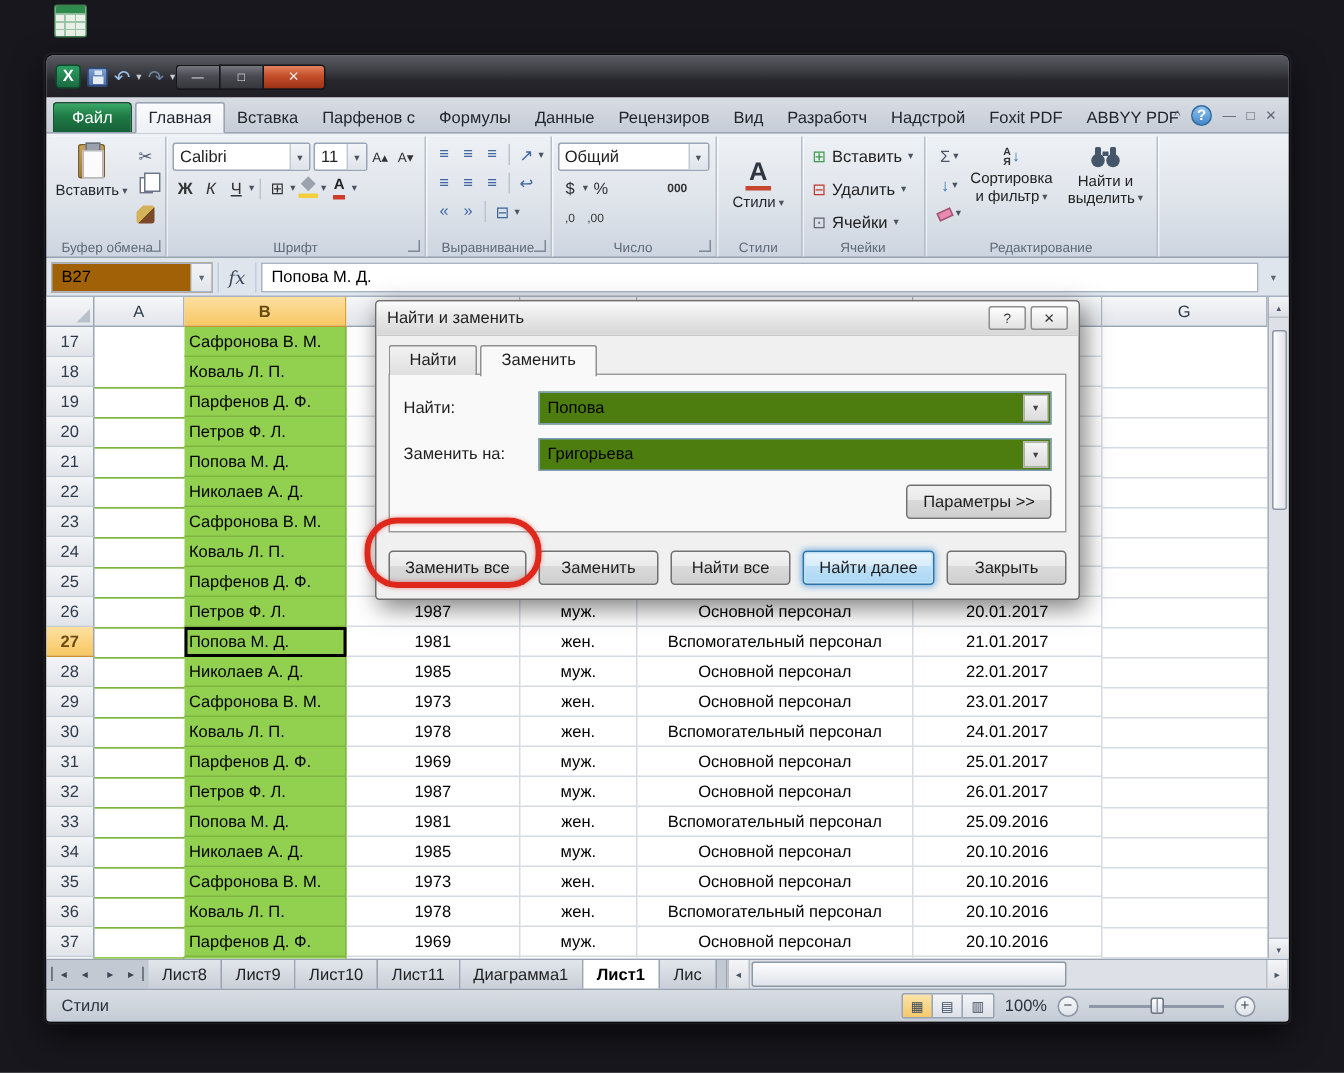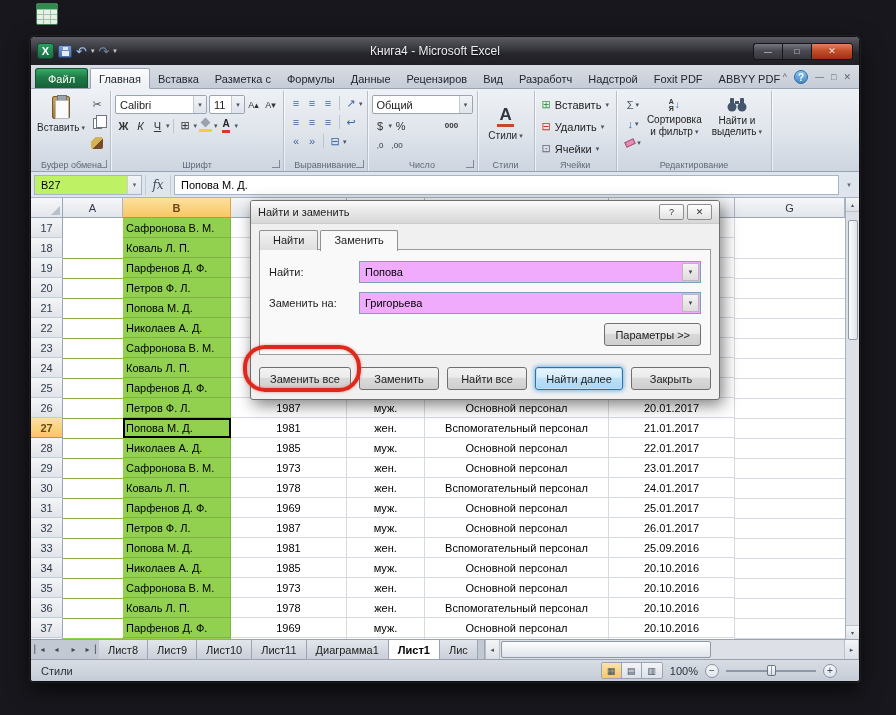--- a/index.html
+++ b/index.html
@@ -100,21 +100,21 @@
   .ed-big { display:flex; flex-direction:column; align-items:center; padding:3px 5px 0; font-size:10px; color:#222; line-height:1.15; }
   .ed-l1,.ed-l2 { display:flex; align-items:center; gap:2px; white-space:nowrap; }
   .sort-ico { display:flex; align-items:center; gap:1px; height:18px; }
   .az { display:flex; flex-direction:column; font-size:7px; font-weight:bold; color:#333; line-height:1; }
   .sort-arrow { color:#2e6bc0; font-size:10px; }
   .fillarrow { color:#2e6bc0; font-size:11px; }
   .eraser-ico { width:10px; height:6px; background:#e88bb0; border:1px solid #a05575; transform:rotate(-25deg); }
 
   
   .fbar { flex:0 0 26px; background:#dfe5ec; border-bottom:1px solid #a8b2c0; display:flex; align-items:center; padding:2px 3px; gap:3px; }
-  .namebox { width:108px; height:20px; background:#bef264; border:1px solid #aab4c2; display:flex; align-items:center;
+  .namebox { width:108px; height:20px; background:#a16207; border:1px solid #aab4c2; display:flex; align-items:center;
     font-size:11px; color:#000; padding-left:6px; }
   .nb-arrow { margin-left:auto; width:14px; height:100%; display:flex; align-items:center; justify-content:center;
     font-size:7px; color:#5a6878; border-left:1px solid #c9d1dc; background:linear-gradient(#f2f4f7,#e2e6ec); }
   .fx { width:26px; height:20px; display:flex; align-items:center; justify-content:center; font-style:italic;
     font-family:"DejaVu Serif", serif; font-size:12px; color:#3a4a5a; border-left:1px solid #c2ccd8; border-right:1px solid #c2ccd8; }
   .fcontent { flex:1; height:20px; background:#fff; border:1px solid #aab4c2; display:flex; align-items:center;
     font-size:11px; color:#000; padding-left:6px; }
   .fbar-caret { width:14px; text-align:center; font-size:7px; color:#5a6878; }
 
   
@@ -185,21 +185,21 @@
   .dtb { width:25px; height:16px; display:flex; align-items:center; justify-content:center; font-size:9px; color:#333;
     background:linear-gradient(#fefefe,#e2e2e2); border:1px solid #8e8e8e; border-radius:2px; }
   .dbody { padding:6px 8px 9px; }
   .dtabs { display:flex; position:relative; z-index:2; }
   .dtab { padding:3px 13px 4px; background:linear-gradient(#f2f2f2,#dfdfdf); border:1px solid #909090; border-bottom:none;
     border-radius:2px 2px 0 0; margin-right:2px; color:#1e1e1e; }
   .dtab.active { background:#f9f9f9; margin-bottom:-1px; padding-bottom:5px; }
   .dframe { border:1px solid #9b9b9b; background:#f9f9f9; padding:11px 9px 8px; margin-top:-1px; }
   .frow { display:flex; align-items:center; margin-bottom:9px; }
   .frow label { width:90px; color:#1e1e1e; }
-  .dcombo { flex:1; height:22px; background:#f0abfc; border:1px solid #7f9db9; position:relative; display:flex; align-items:center; }
+  .dcombo { flex:1; height:22px; background:#4d7c0f; border:1px solid #7f9db9; position:relative; display:flex; align-items:center; }
   .dcombo input { border:none; outline:none; flex:1; height:100%; padding:0 22px 0 5px; font-size:11px; font-family:inherit; background:transparent; color:#000; }
   .dc-arrow { position:absolute; right:1px; top:1px; bottom:1px; width:17px; background:linear-gradient(#f4f4f4,#dcdcdc);
     border:1px solid #b8b8b8; display:flex; align-items:center; justify-content:center; font-size:7px; color:#444; }
   .drow-opts { display:flex; justify-content:flex-end; margin-top:2px; }
   button { font:inherit; }
   .dbtn { height:23px; min-width:80px; padding:0 10px; display:flex; align-items:center; justify-content:center;
     background:linear-gradient(#f2f2f2,#ebebeb 45%,#dadada 46%,#cfcfcf); border:1px solid #707070; border-radius:3px;
     font-size:11px; color:#1e1e1e; }
   .dbtnrow { display:flex; justify-content:space-between; margin-top:12px; }
   .dbtn.focused { border-color:#2a72a8; box-shadow:0 0 4px 1px #7cb4e2, inset 0 0 0 1px #c0e0f6;
@@ -219,34 +219,33 @@
 
     <div class="titlebar">
       <div class="qat">
         <span class="xl-logo">X</span>
         <span class="save-ico"></span>
         <span class="qat-ico">↶</span>
         <span class="qat-caret">▾</span>
         <span class="qat-ico dim">↷</span>
         <span class="qat-caret">▾</span>
       </div>
-      <div class="title">Книга4 - Microsoft Excel</div>
       <div class="winbtns">
         <span class="wbtn">—</span>
         <span class="wbtn">□</span>
         <span class="wbtn close">✕</span>
       </div>
     </div>
 
     <div class="tabrow">
       <div class="rtabs" id="rtabs">
           <div class="rtab file">Файл</div>
           <div class="rtab active">Главная</div>
           <div class="rtab">Вставка</div>
-          <div class="rtab">Разметка с</div>
+          <div class="rtab">Парфенов с</div>
           <div class="rtab">Формулы</div>
           <div class="rtab">Данные</div>
           <div class="rtab">Рецензиров</div>
           <div class="rtab">Вид</div>
           <div class="rtab">Разработч</div>
           <div class="rtab">Надстрой</div>
           <div class="rtab">Foxit PDF</div>
           <div class="rtab">ABBYY PDF</div>
         </div>
       <div class="tabrow-right">

